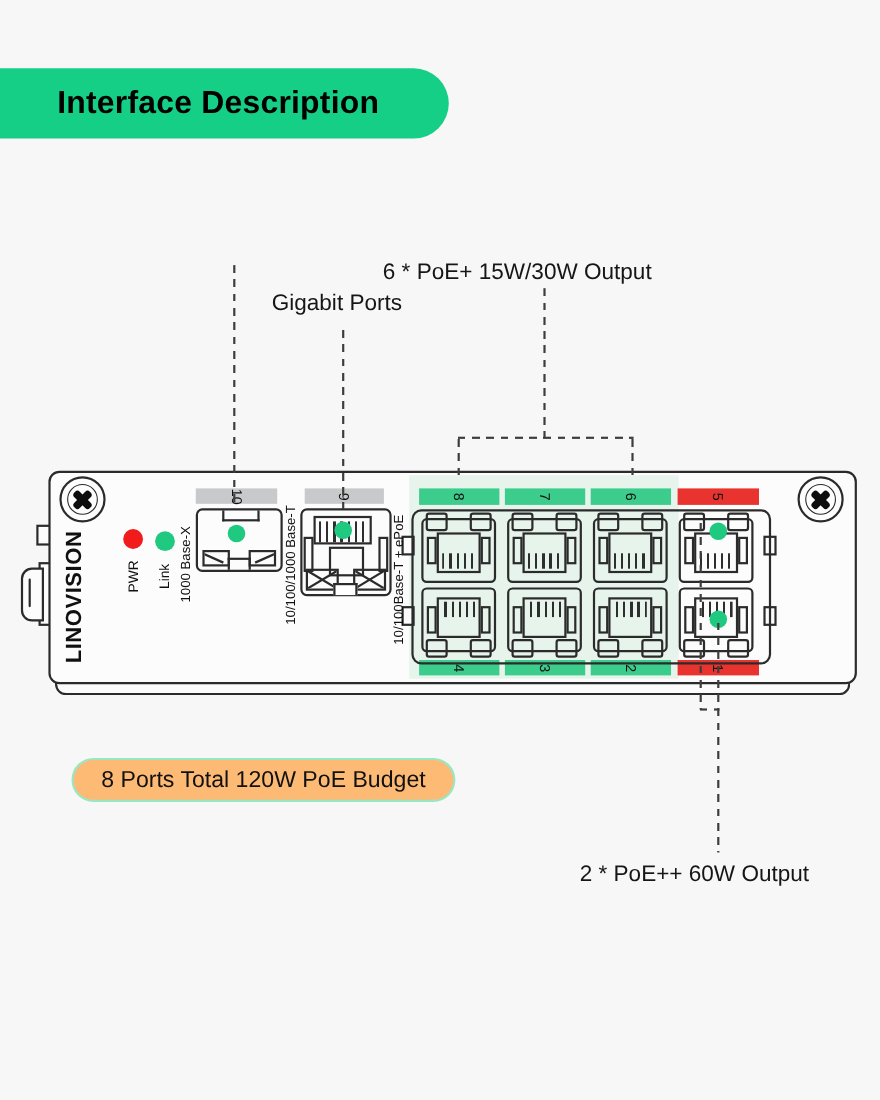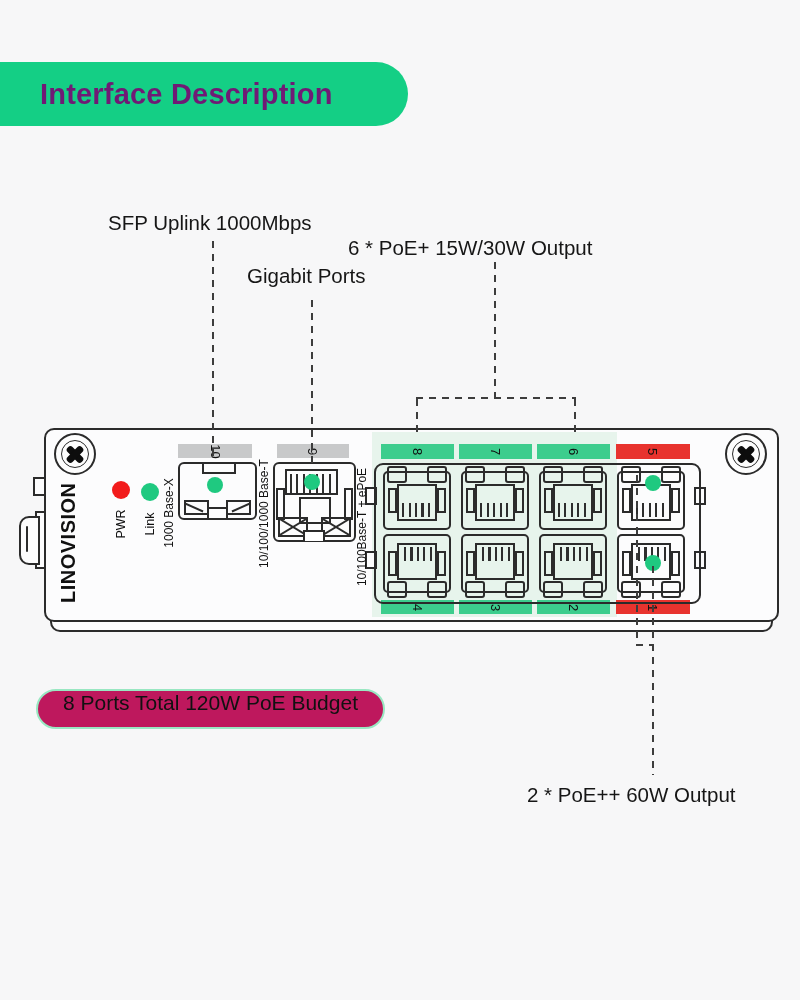--- a/index.html
+++ b/index.html
@@ -2,27 +2,27 @@
 <html><head>
 <meta charset="utf-8">
 <style>
   html,body{margin:0;padding:0;}
   body{font-family:"Liberation Sans", sans-serif; background:#eee;}
   #canvas{position:relative;width:800px;height:1000px;background:#F7F7F8;overflow:hidden;margin:0 auto;}
 
   
   .header-pill{position:absolute;left:0;top:62px;width:408px;height:64px;
     background:#14CF85;border-radius:0 34px 34px 0;display:flex;align-items:center;}
-  .header-pill span{color:#701a75;font-size:29px;font-weight:700;padding-left:40px;letter-spacing:.2px;}
+  .header-pill span{color:#000000;font-size:29px;font-weight:700;padding-left:52px;letter-spacing:.2px;}
 
   
   .callout{position:absolute;color:#161616;font-size:20.5px;white-space:nowrap;}
-  .budget-pill{position:absolute;left:36px;top:689px;width:345px;height:36px;
-    border:2.5px solid #99E7C2;border-radius:21px;background:#be185d;
-    display:flex;justify-content:center;}
+  .budget-pill{position:absolute;left:65px;top:689px;width:345px;height:36px;
+    border:2.5px solid #99E7C2;border-radius:21px;background:#fdba74;
+    display:flex;align-items:center;justify-content:center;}
   .budget-pill span{font-size:21px;color:#111;}
 
   
   .vdash{position:absolute;width:2px;z-index:9;
     background-image:repeating-linear-gradient(180deg,#3d3d3d 0 7px,rgba(0,0,0,0) 7px 13px);}
   .hdash{position:absolute;height:2px;z-index:9;
     background-image:repeating-linear-gradient(90deg,#3d3d3d 0 7px,rgba(0,0,0,0) 7px 13px);}
 
   
   .sw-body{position:absolute;left:44px;top:428px;width:731px;height:190px;
@@ -98,21 +98,20 @@
 </style>
 </head>
 <body>
 
 <div id="canvas">
 
   <div class="header-pill">
     <span>Interface Description</span>
   </div>
 
-  <div class="callout" style="left:108px;top:211px;">SFP Uplink 1000Mbps</div>
   <div class="callout" style="left:348px;top:236px;text-align:right;">6 * PoE+ 15W/30W Output</div>
   <div class="callout" style="left:247px;top:264px;">Gigabit Ports</div>
   <div class="callout" style="left:527px;top:783px;">2 * PoE++ 60W Output</div>
   <div class="budget-pill">
     <span>8 Ports Total 120W PoE Budget</span>
   </div>
 
   <div class="vdash" style="left:212px;top:241px;height:221px;"></div>
   <div class="vdash" style="left:311px;top:300px;height:163px;"></div>
   <div class="vdash" style="left:494px;top:262px;height:136px;"></div>

